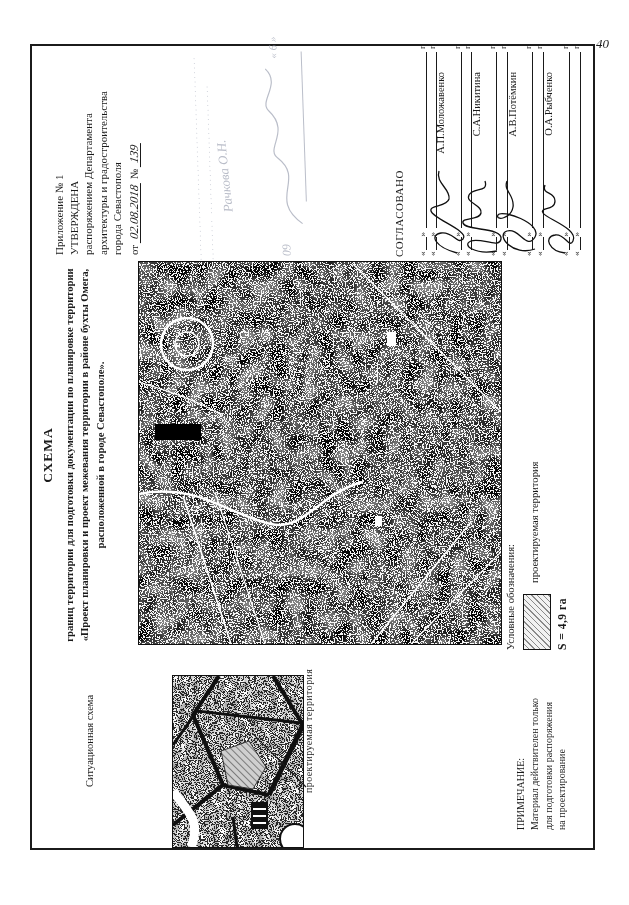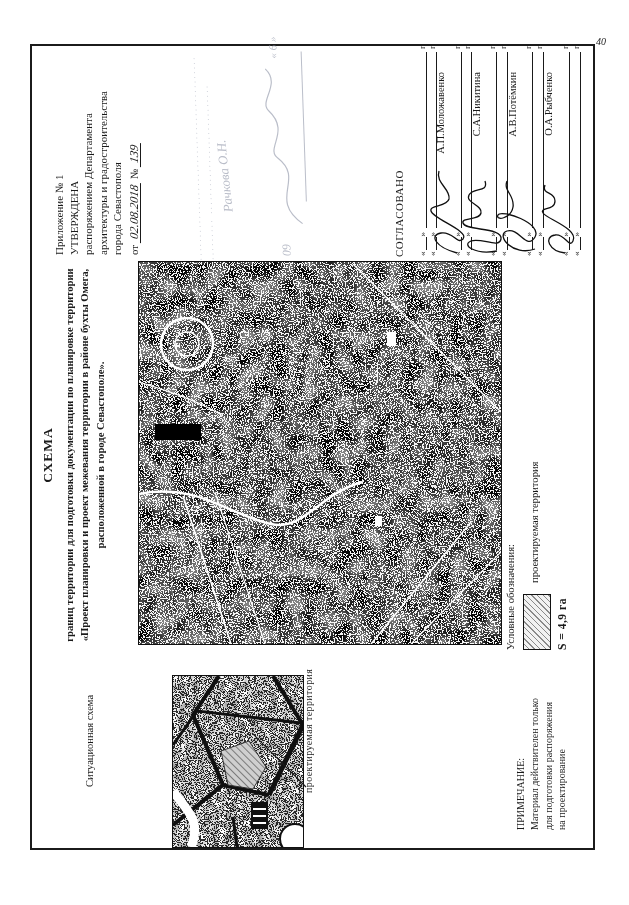--- a/index.html
+++ b/index.html
@@ -1,18 +1,18 @@
 <!DOCTYPE html>
 <html><head>
 <meta charset="utf-8">
 <style>
   html,body{margin:0;padding:0;}
   body{width:629px;height:905px;background:#ffffff;overflow:hidden;position:relative;
        font-family:"Liberation Serif",serif;color:#1a1a1a;}
-  #page-num{position:absolute;left:596px;top:36px;font-style:italic;font-size:10px;text-align:center;}
+  #page-num{position:absolute;left:596px;top:36px;font-style:italic;font-size:13px;text-align:center;}
   
   #sheet{position:absolute;width:905px;height:629px;left:-138px;top:138px;
          transform:rotate(-90deg);transform-origin:center center;}
   .blk{position:absolute;}
   .border-rect{left:55px;top:30px;width:802px;height:561px;border:2px solid #1b1b1b;}
   
   .approval{left:650px;top:52px;width:208px;font-size:11px;line-height:1.32;}
   .approval .dline{margin-top:2px;}
   .hand{display:inline-block;font-style:italic;font-size:12px;transform:skewX(-10deg);
         border-bottom:1px solid #1a1a1a;padding:0 3px;line-height:1;}

